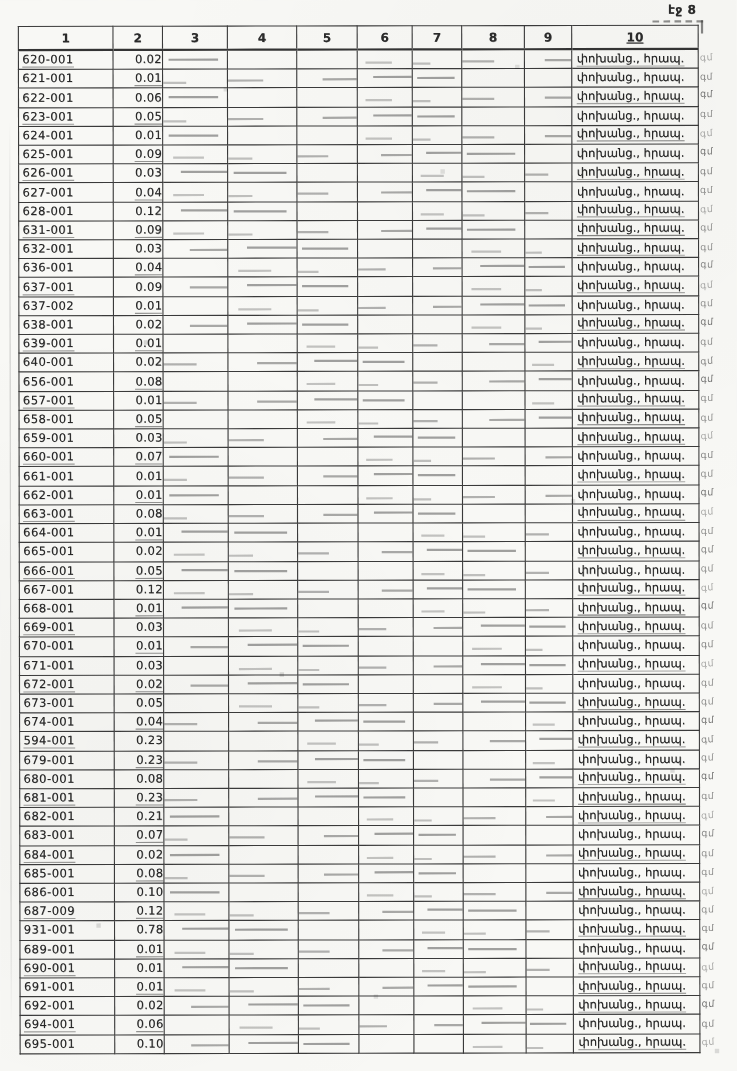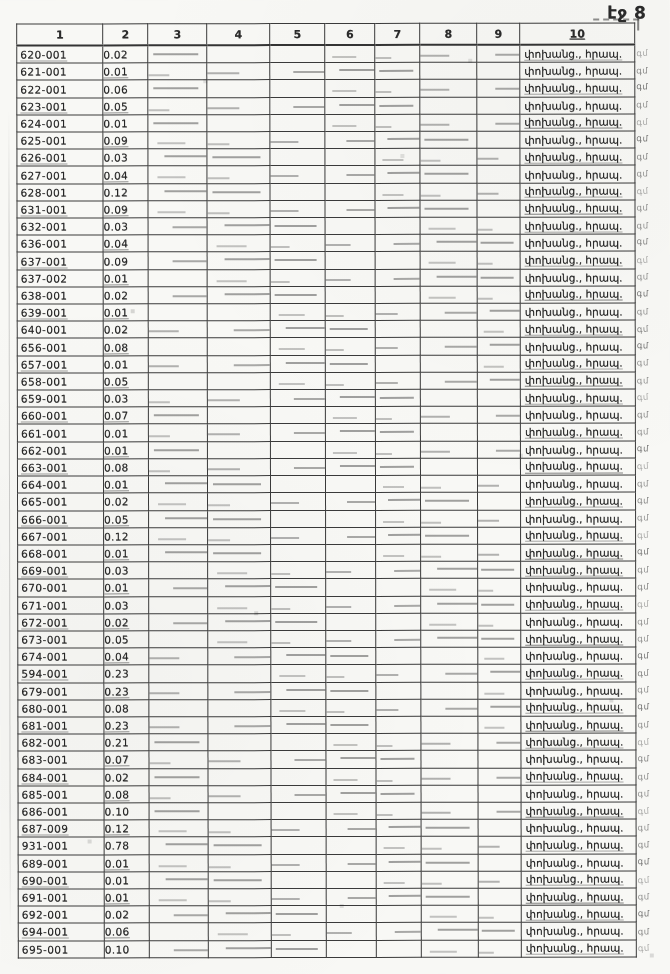--- a/index.html
+++ b/index.html
@@ -11,21 +11,21 @@
   .sheet{
     position:absolute;inset:0;
     background:
       radial-gradient(circle at 80% 10%, rgba(0,0,0,0.02), transparent 40%),
       radial-gradient(circle at 15% 70%, rgba(0,0,0,0.025), transparent 45%),
       #f8f8f5;
     transform:rotate(-0.1deg);
   }
   .page-label{
     position:absolute;top:3px;left:608px;width:40px;
-    font-size:17px;font-weight:600;letter-spacing:.5px;
+    font-size:11px;font-weight:600;letter-spacing:.5px;
     color:#2a2a2a;text-shadow:.3px .3px .4px rgba(0,0,0,.45);
   }
   .corner-mark{
     position:absolute;top:19px;left:594px;width:46px;
     border-top:2px dashed rgba(55,55,55,.55);
   }
   .corner-tick{
     position:absolute;top:19px;left:638px;height:12px;width:0;
     border-left:2px solid rgba(55,55,55,.6);
   }
@@ -41,21 +41,21 @@
     text-shadow:.3px .3px .35px rgba(0,0,0,.4);
   }
   .doc thead th{
     height:20px;font-size:11px;font-weight:600;text-align:center;
     color:#2b2b2b;border-bottom:2px solid #343434;
   }
   .doc thead th:last-child span,
   .doc thead th:last-child{text-decoration:underline;margin-top:48px;}
   .doc tbody td{font-size:10.5px;height:15.6px;vertical-align:middle;}
   td.code{text-align:left;padding-left:3px;letter-spacing:.4px;}
-  td.value{text-align:left;letter-spacing:.3px;}
+  td.value{text-align:right;letter-spacing:.3px;}
   td.col10{font-size:9.8px;padding-left:4px;color:#242424;}
   td.col10 span{display:inline-block;line-height:1.05;}
   
   tbody tr:nth-child(3n+1) td.code span{border-bottom:1.5px solid rgba(45,45,45,.45);}
   tbody tr:nth-child(2n) td.value span{border-bottom:1.5px solid rgba(45,45,45,.5);}
   tbody tr:nth-child(2n+1) td.col10 span{border-bottom:1px solid rgba(45,45,45,.4);}
   tbody tr:nth-child(5n) td.col10 span{border-bottom:1.5px solid rgba(35,35,35,.55);}
   
   td.e{position:relative;}
   td.e::after{content:"";position:absolute;height:2px;background:#474747;opacity:.5;}

